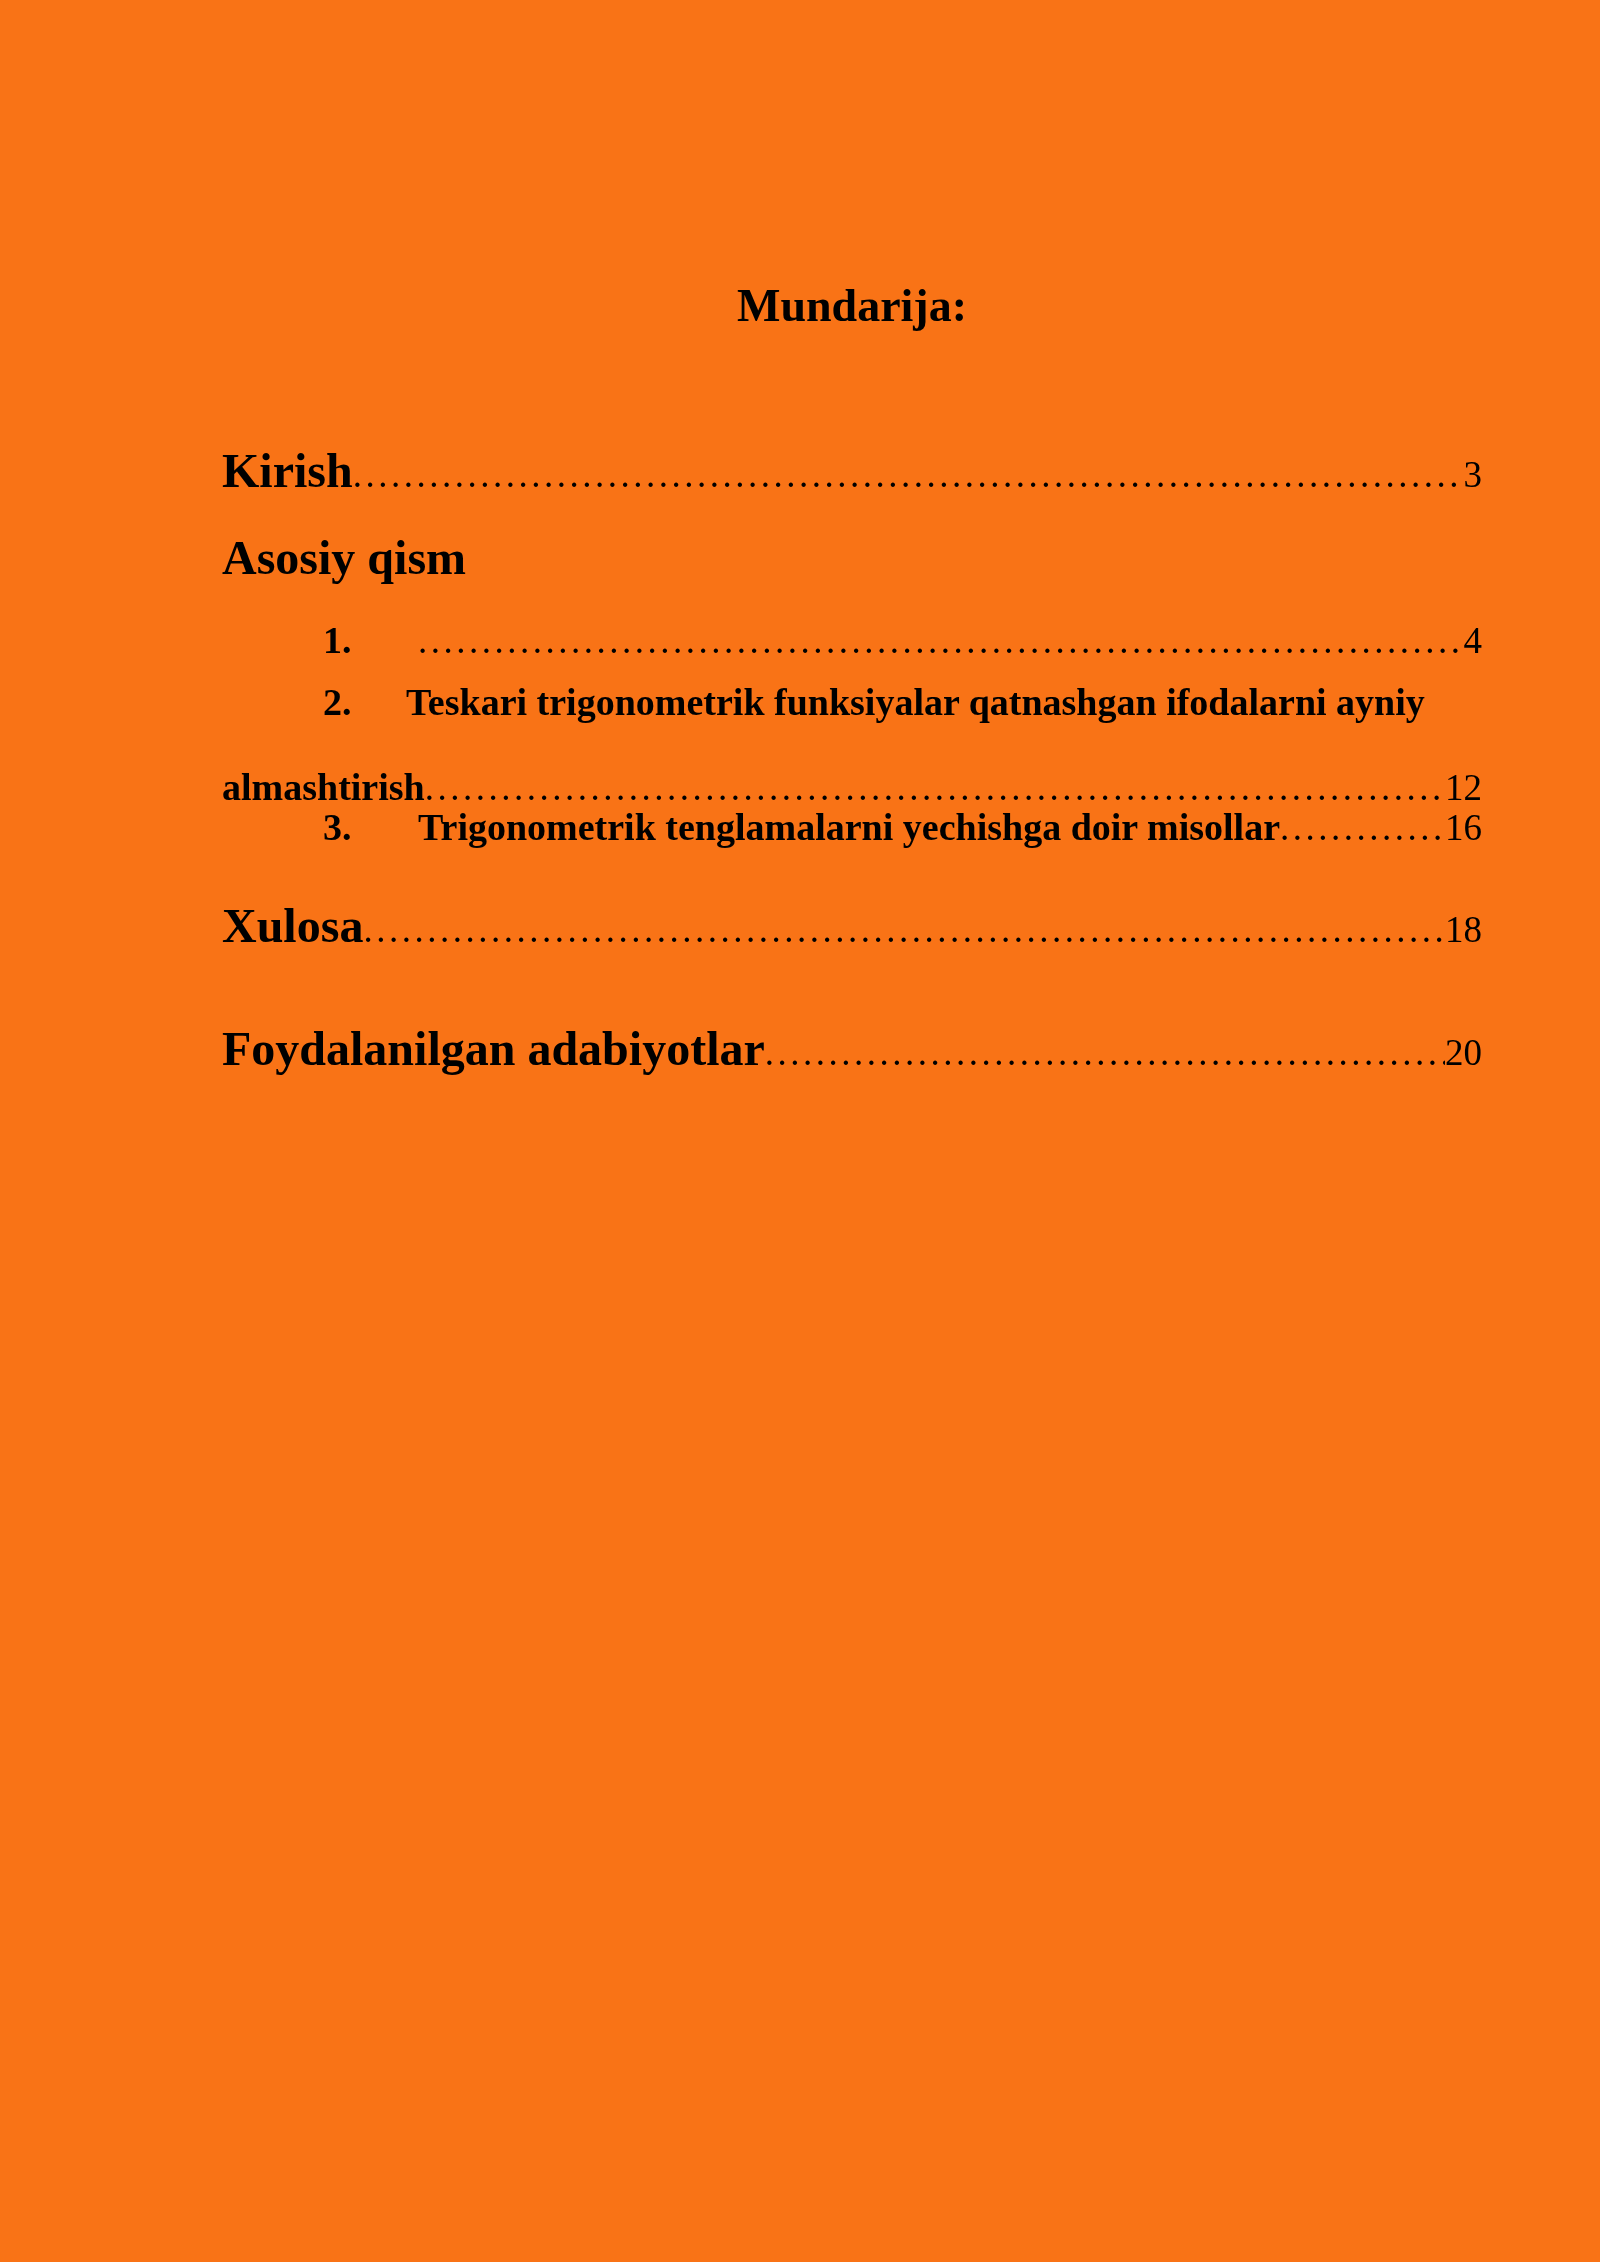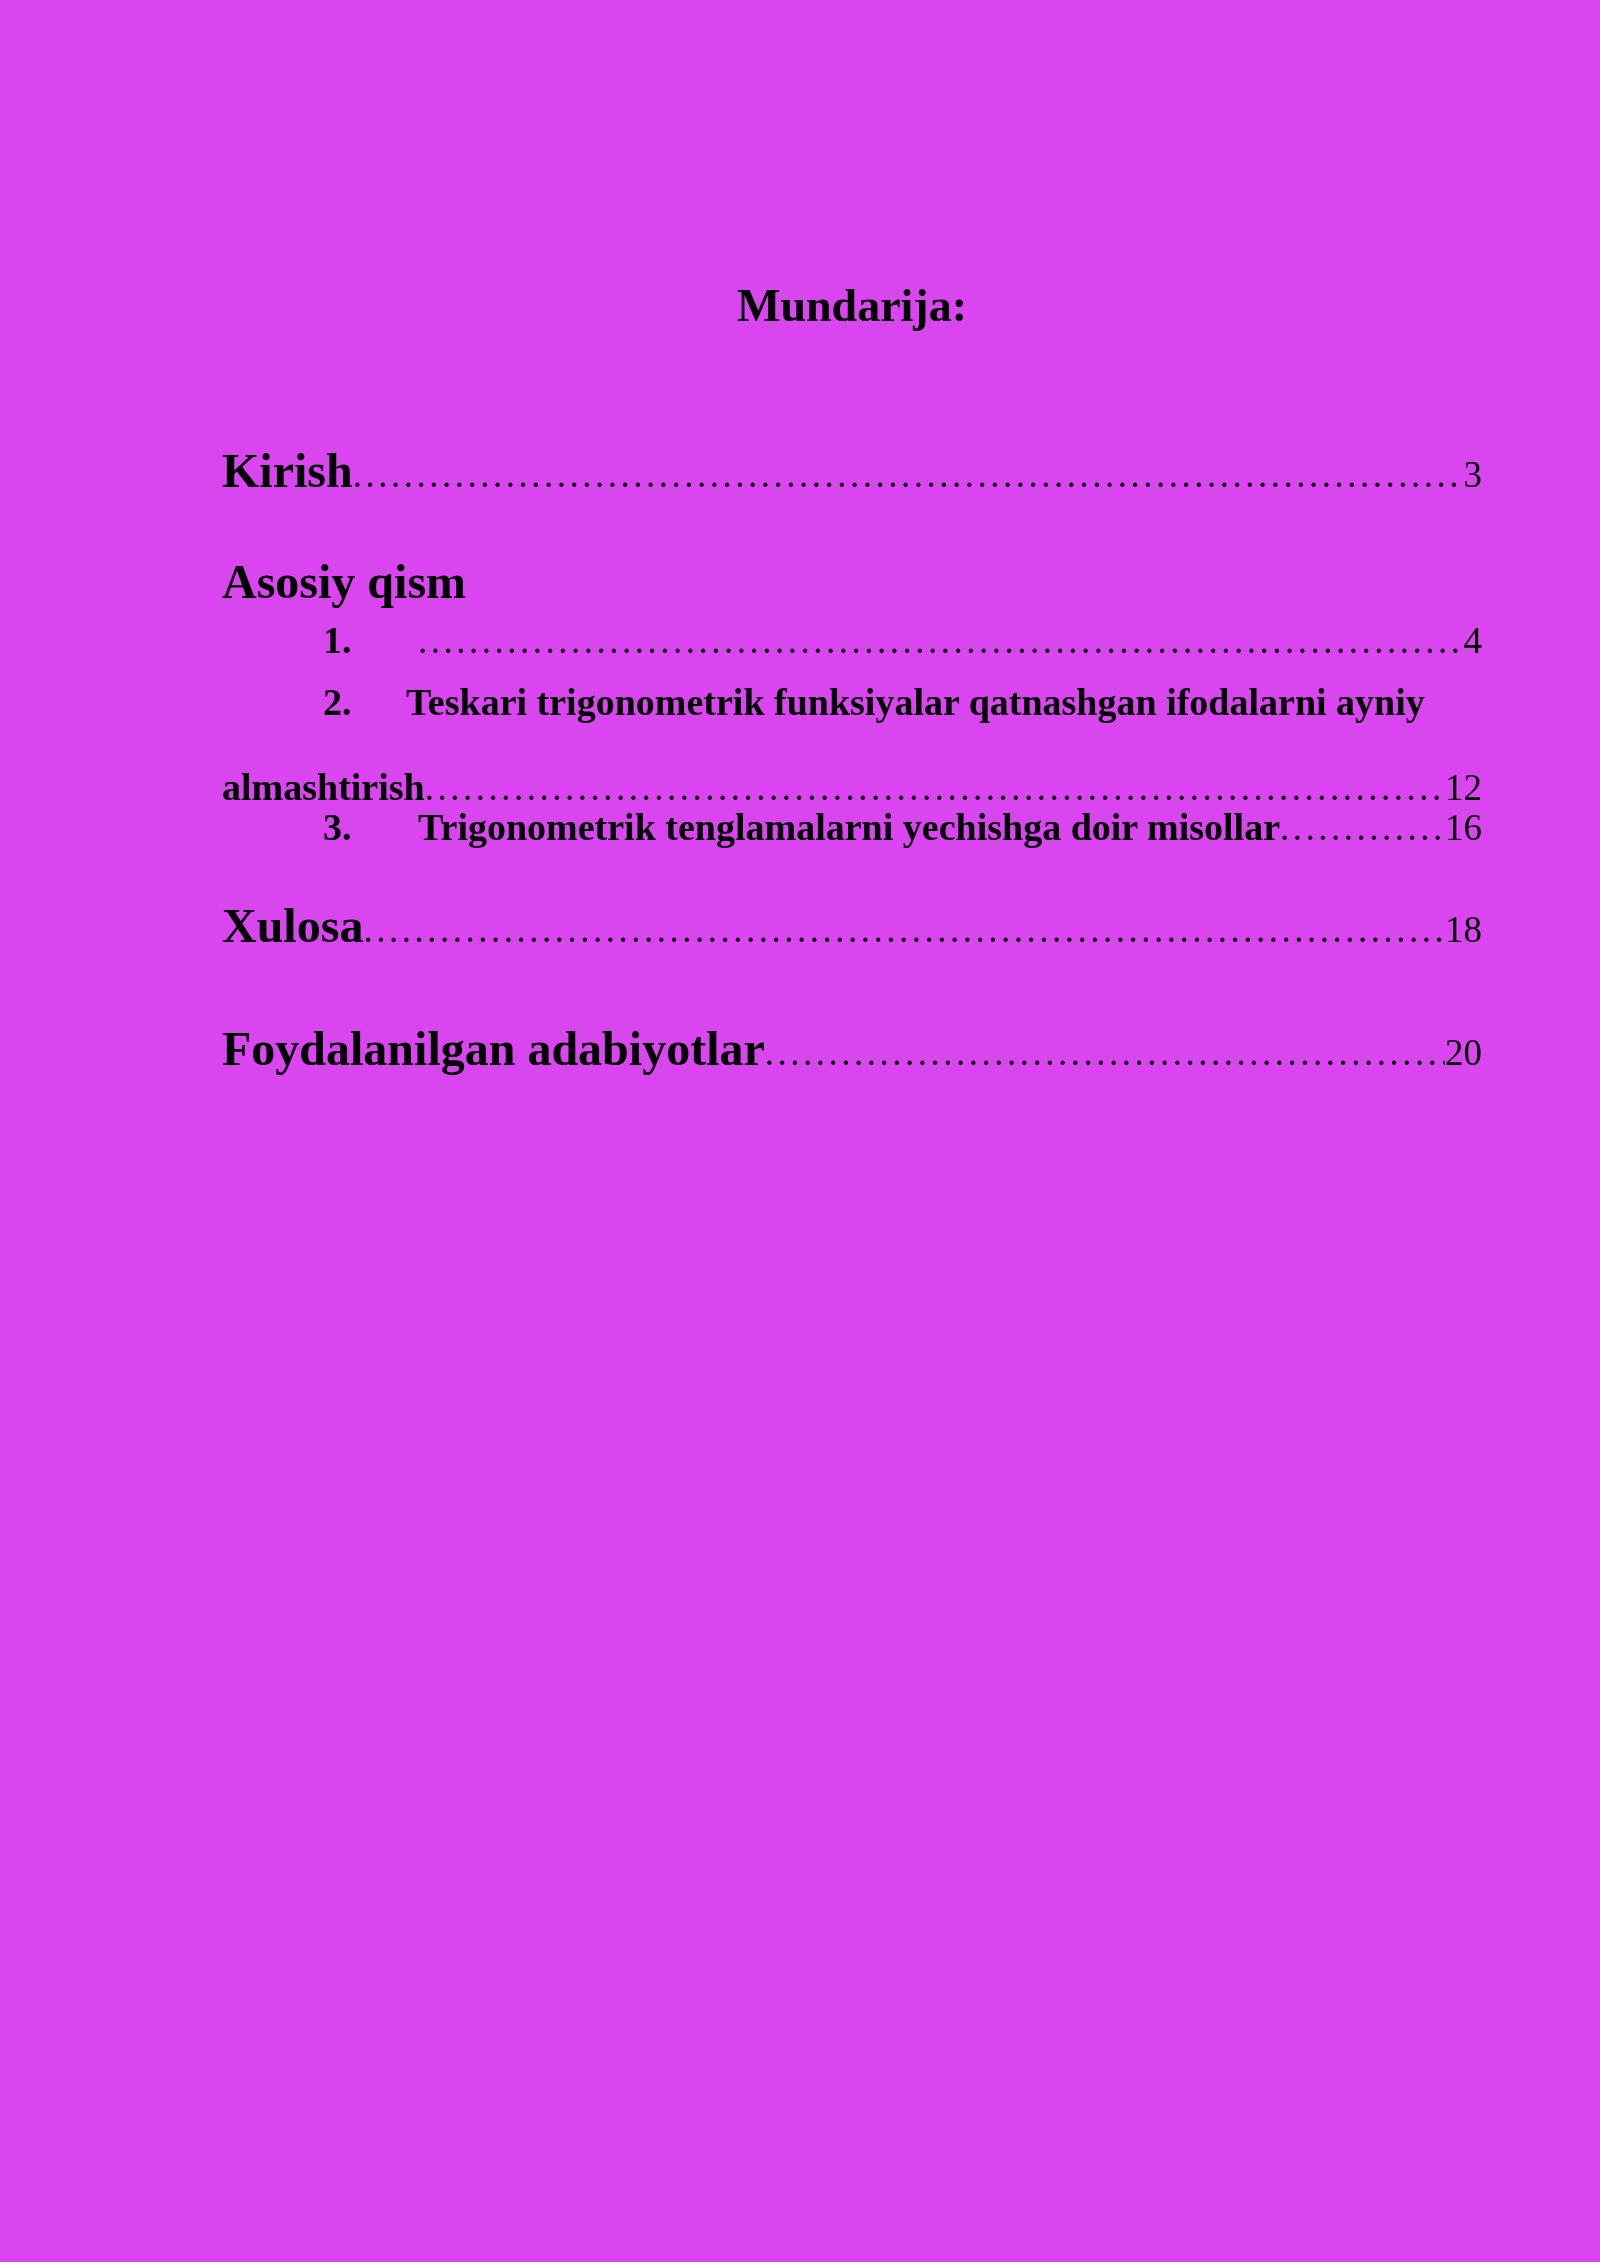--- a/index.html
+++ b/index.html
@@ -4,21 +4,21 @@
 <style>
   html, body {
     margin: 0;
     padding: 0;
     background: #ffffff;
   }
   .page {
     position: relative;
     width: 1600px;
     height: 2262px;
-    background: #d946ef;
+    background: #f97316;
     color: #000000;
     font-family: "Liberation Serif", "DejaVu Serif", serif;
     overflow: hidden;
   }
   .row {
     position: absolute;
     left: 222px;
     width: 1260px;
     display: flex;
     align-items: baseline;
@@ -63,21 +63,21 @@
     letter-spacing: 3.5px;
     white-space: nowrap;
   }
   .pg {
     flex: 0 0 auto;
     font-size: 37px;
     font-weight: 400;
   }
   
   .r-kirish    { top: 441px; justify-content: flex-end; }
-  .r-asosiy    { top: 552px; }
+  .r-asosiy    { top: 528px; }
   .r-item1     { top: 616px; }
   .r-item2a    { top: 678px; }
   .r-item2b    { top: 763px; }
   .r-item3     { top: 803px; }
   .r-xulosa    { top: 896px; justify-content: flex-end; }
   .r-adabiyot  { top: 1019px; }
 </style>
 </head>
 <body>
 

